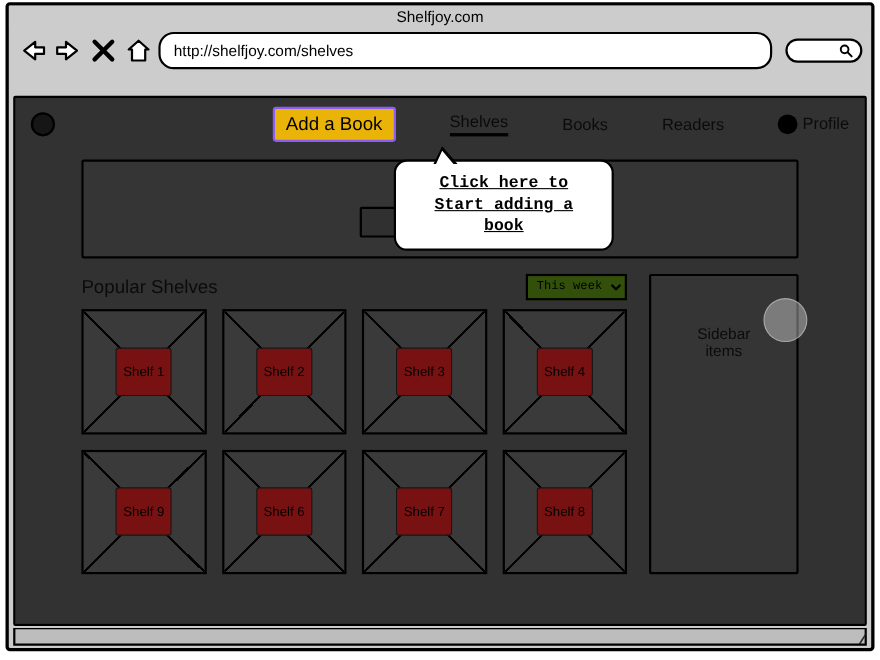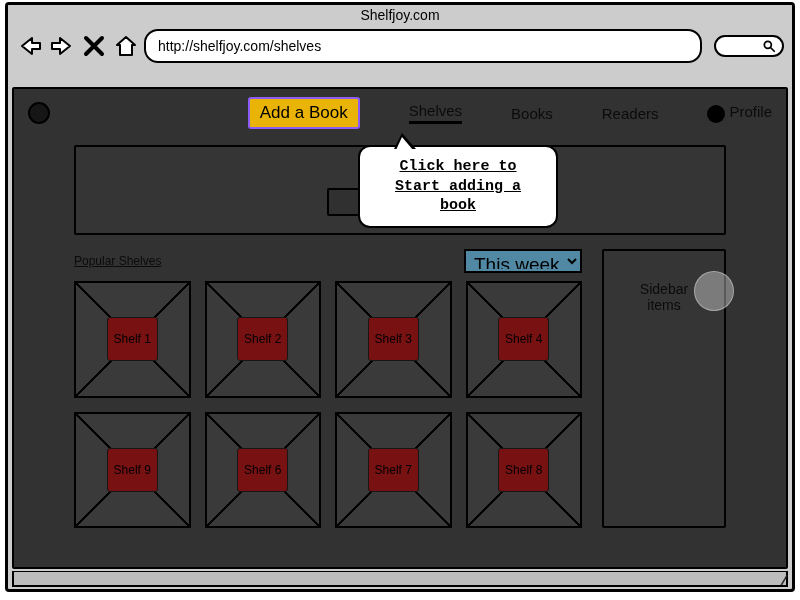--- a/index.html
+++ b/index.html
@@ -142,43 +142,43 @@
     border-radius: 2px;
   }
 
   .main-row {
     display: flex;
     padding: 0 60px;
     gap: 20px;
   }
   .shelves-col { flex: 1; }
   .sidebar-col {
-    width: 124px;
+    width: 136px;
     border: 2px solid #000;
     border-radius: 2px;
     background: #525252;
     min-height: 250px;
     text-align: center;
-    padding-top: 30px;
+    padding-top: 44px;
     font-size: 14px;
     color: #111;
     position: relative;
   }
   .shelves-header {
     display: flex;
     align-items: center;
     justify-content: space-between;
     margin-bottom: 8px;
   }
-  .section-title { font-size: 12px; color: #111; text-decoration: underline; }
+  .section-title { font-size: 17px; color: #111; }
   .filter-select {
     border: 2px solid #000;
-    background: #7dd3fc;
-    font-family: Liberation Sans, sans-serif;
-    font-size: 19px;
+    background: #4d7c0f;
+    font-family: Liberation Mono, monospace;
+    font-size: 11px;
     padding: 2px 4px;
     height: 24px;
   }
   .shelf-grid {
     display: grid;
     grid-template-columns: repeat(4, 1fr);
     gap: 14px;
   }
   .shelf-tile {
     aspect-ratio: 1/1;

